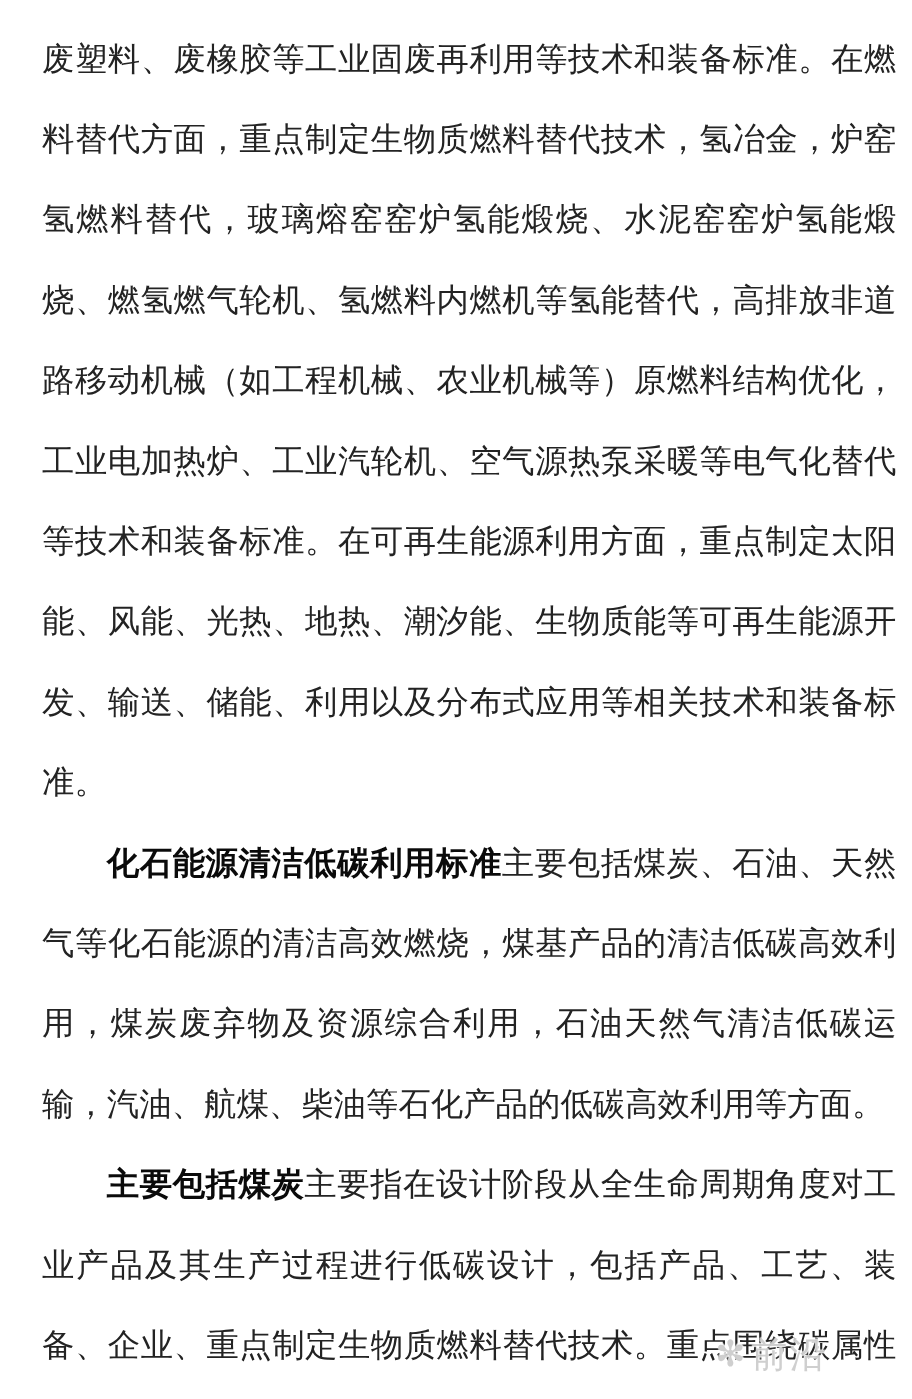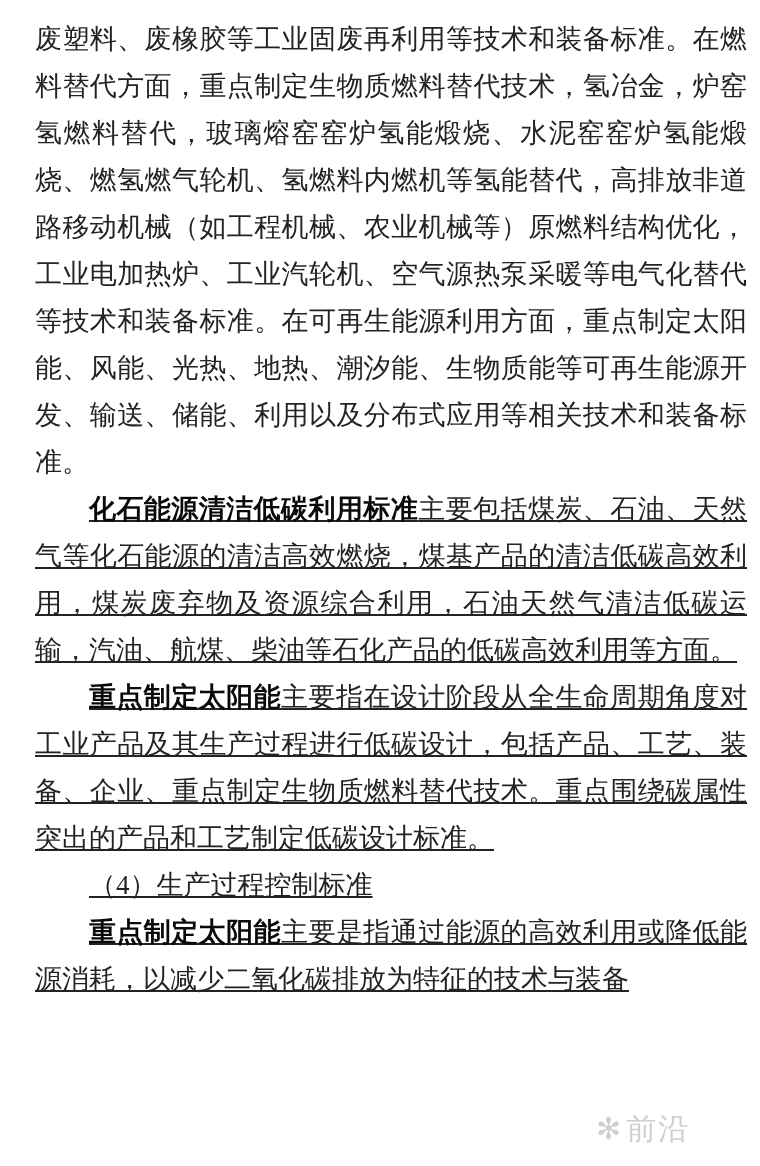--- a/index.html
+++ b/index.html
@@ -17,29 +17,28 @@
   .page {
     position: absolute;
     inset: 0;
     box-sizing: border-box;
     padding: 16px 13px 0 35px;
     background: #ffffff;
   }
   .para {
     margin: 0;
     font-size: 27px;
-    line-height: 47px;
+    line-height: 67px;
     color: #232323;
     text-align: justify;
     text-justify: inter-ideograph;
     word-break: normal;
   }
   .para.indent {
     text-indent: 2em;
-    text-decoration: underline;
   }
   .lead {
     font-weight: bold;
     color: #0a0a0a;
   }
   .lead:empty { display: none; }
   .watermark {
     position: absolute;
     left: 596px;
     top: 1106px;
@@ -70,21 +69,21 @@
 </style>
 </head>
 <body>
 
 <div class="page">
 
   <p class="para"><span>废塑料、废橡胶等工业固废再利用等技术和装备标准。在燃料替代方面，重点制定生物质燃料替代技术，氢冶金，炉窑氢燃料替代，玻璃熔窑窑炉氢能煅烧、水泥窑窑炉氢能煅烧、燃氢燃气轮机、氢燃料内燃机等氢能替代，高排放非道路移动机械（如工程机械、农业机械等）原燃料结构优化，工业电加热炉、工业汽轮机、空气源热泵采暖等电气化替代等技术和装备标准。在可再生能源利用方面，重点制定太阳能、风能、光热、地热、潮汐能、生物质能等可再生能源开发、输送、储能、利用以及分布式应用等相关技术和装备标准。</span></p>
 
   <p class="para indent"><span class="lead">化石能源清洁低碳利用标准</span><span>主要包括煤炭、石油、天然气等化石能源的清洁高效燃烧，煤基产品的清洁低碳高效利用，煤炭废弃物及资源综合利用，石油天然气清洁低碳运输，汽油、航煤、柴油等石化产品的低碳高效利用等方面。</span></p>
 
-  <p class="para indent"><span class="lead">重点制定太阳能</span><span>主要指在设计阶段从全生命周期角度对工业产品及其生产过程进行低碳设计，包括产品、工艺、装备、企业、重点制定生物质燃料替代技术。重点围绕碳属性突出的产品和工艺制定低碳设计标准。</span></p>
+  <p class="para indent"><span class="lead">主要包括煤炭</span><span>主要指在设计阶段从全生命周期角度对工业产品及其生产过程进行低碳设计，包括产品、工艺、装备、企业、重点制定生物质燃料替代技术。重点围绕碳属性突出的产品和工艺制定低碳设计标准。</span></p>
 
   <p class="para indent"><span>（4）生产过程控制标准</span></p>
 
 
   <p class="para indent"><span class="lead">重点制定太阳能</span><span>主要是指通过能源的高效利用或降低能源消耗，以减少二氧化碳排放为特征的技术与装备</span></p>
 
   <div class="watermark">
     <span class="wm-logo">✻</span>
     <span class="wm-text">前沿</span>
   </div>

